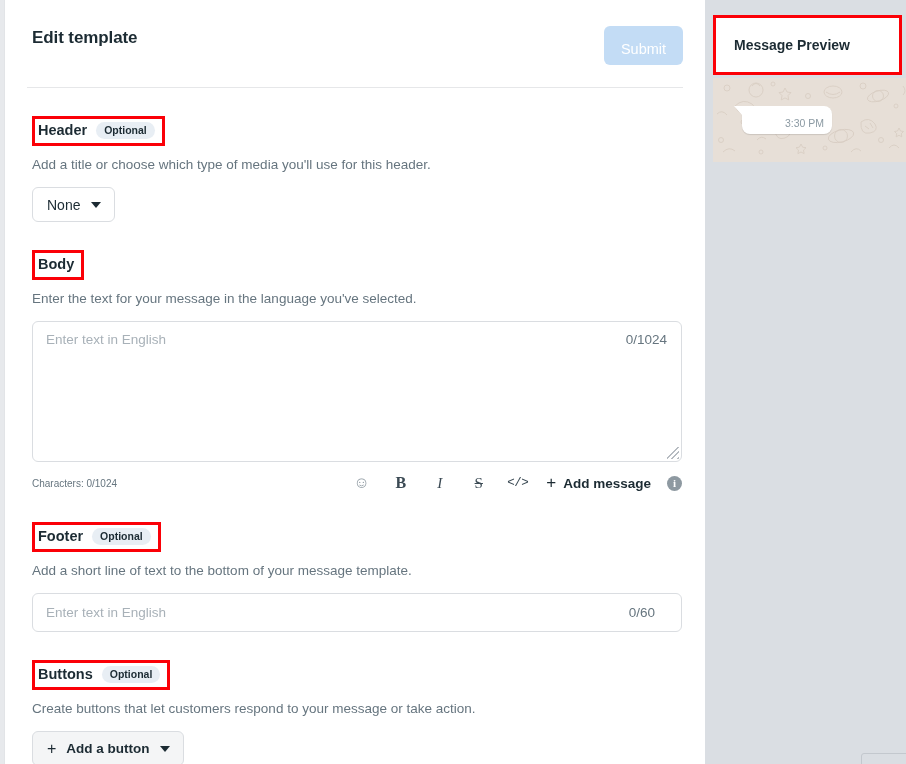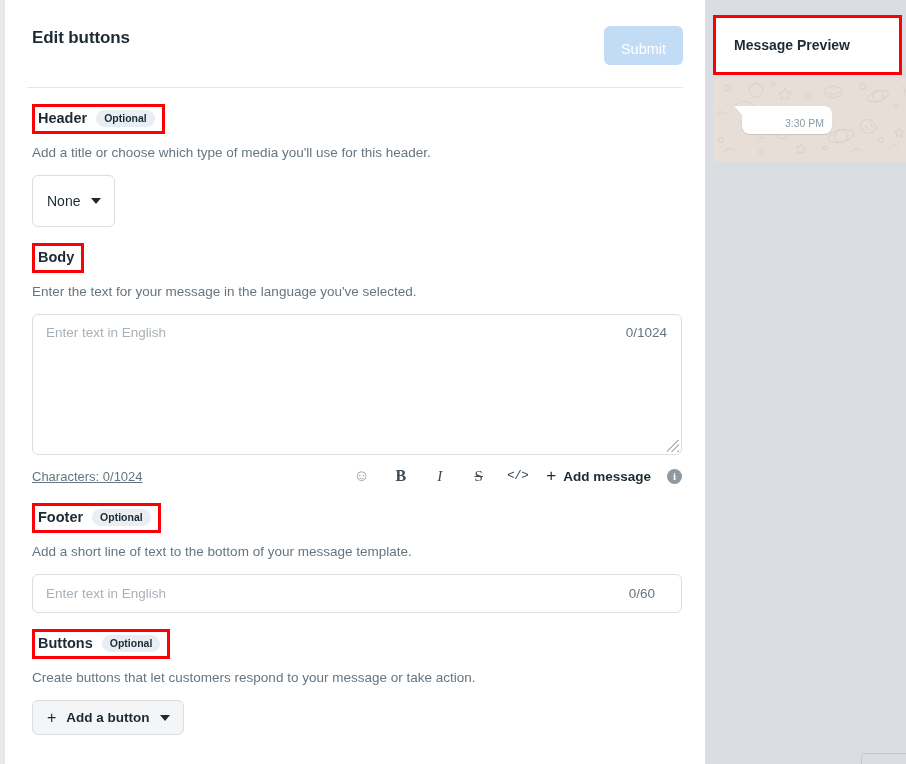--- a/index.html
+++ b/index.html
@@ -74,21 +74,21 @@
     background: #e6e7e9;
     margin: 22px 0 0 0;
   }
 
   
   .section { padding-left: 5px; }
 
   .sec-head-wrap {
     display: inline-block;
     position: relative;
-    margin-top: 16px;
+    margin-top: 28px;
   }
   .sec-head {
     display: inline-flex;
     align-items: center;
     gap: 9px;
     border: 3px solid #fb0007;
     padding: 2px 7px 3px 3px;
   }
   .sec-title {
     font-size: 14.5px;
@@ -115,21 +115,21 @@
 
   
   .select-box {
     margin-top: 13px;
     display: inline-flex;
     align-items: center;
     gap: 11px;
     border: 1px solid #dadde1;
     border-radius: 6px;
     background: #ffffff;
-    height: 52px;
+    height: 35px;
     padding: 0 13px 0 14px;
     font-size: 14px;
     color: #1c2b33;
     cursor: pointer;
   }
   .caret {
     width: 0; height: 0;
     border-left: 5px solid transparent;
     border-right: 5px solid transparent;
     border-top: 6px solid #1c2b33;
@@ -171,24 +171,23 @@
 
   
   .ta-toolbar {
     width: 650px;
     margin-top: 10px;
     display: flex;
     align-items: center;
     height: 22px;
   }
   .char-count {
-    font-size: 13px;
+    font-size: 10px;
     color: #66757f;
     flex: 1;
-    text-decoration: underline;
   }
   .fmt-group {
     display: flex;
     align-items: center;
     gap: 0px;
   }
   .fmt-btn {
     width: 39px;
     text-align: center;
     color: #3b4a54;
@@ -335,21 +334,21 @@
 </head>
 <body>
 
 <div id="app">
 
   <div class="left-gutter"></div>
 
   <div class="editor-panel">
 
     <div class="editor-head">
-      <div class="page-title">Edit buttons</div>
+      <div class="page-title">Edit template</div>
       <button class="submit-btn">Submit</button>
     </div>
 
     <div class="divider"></div>
 
     <div class="section">
       <div class="sec-head-wrap">
         <div class="sec-head">
           <span class="sec-title">Header</span>
           <span class="badge-optional">Optional</span>

